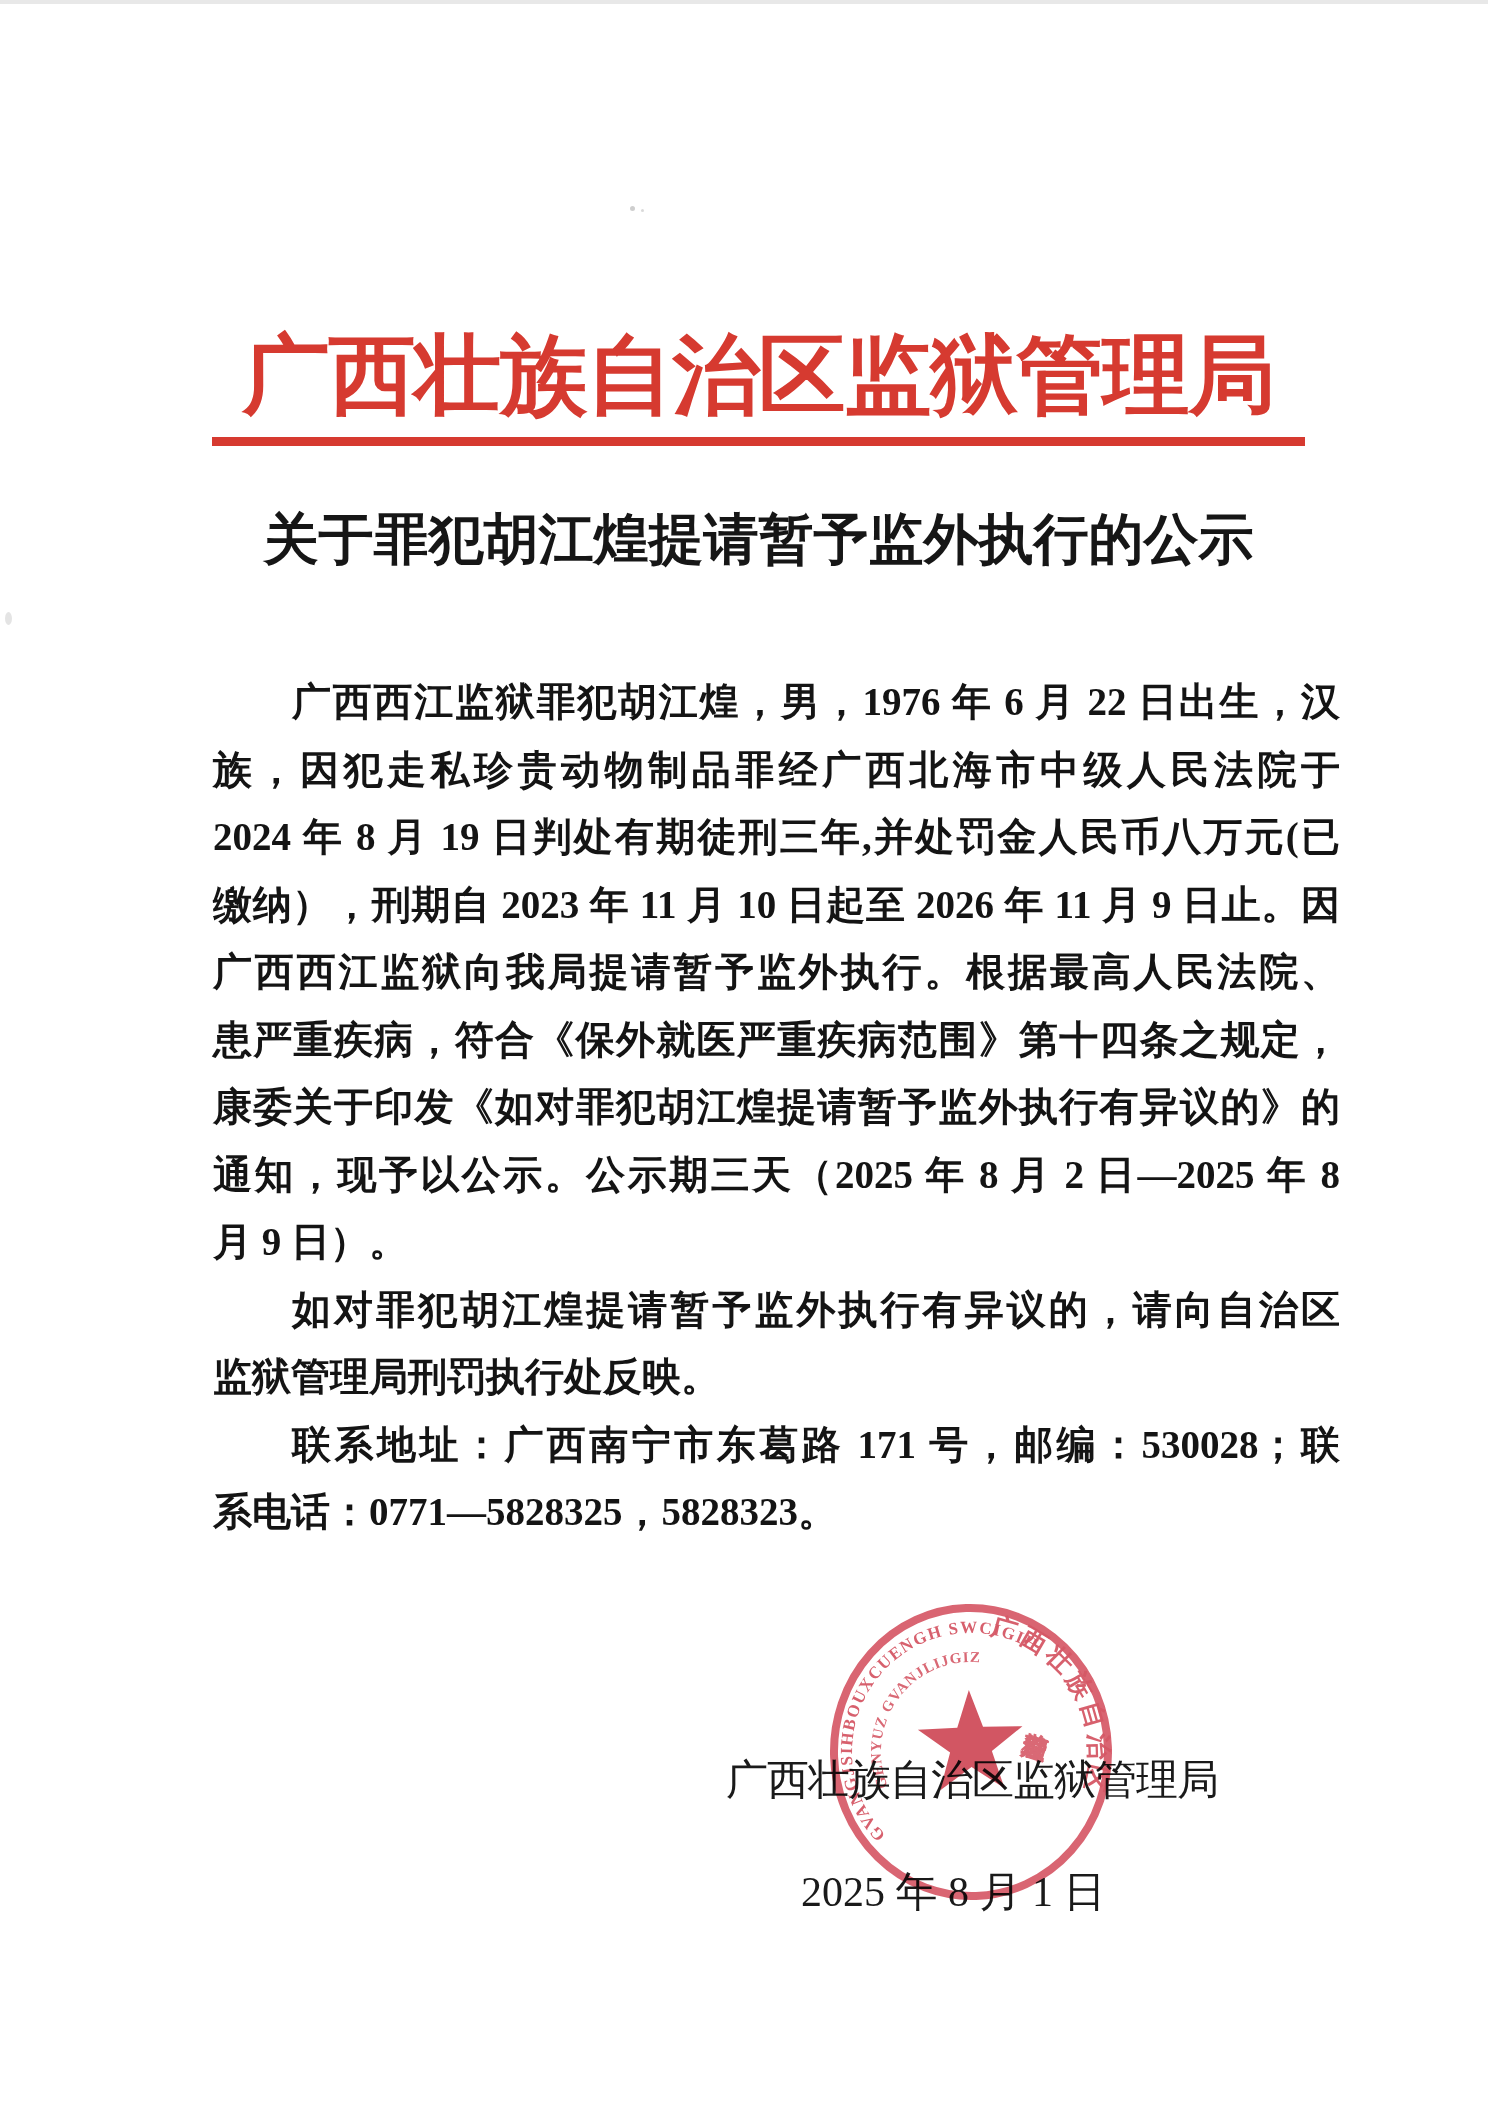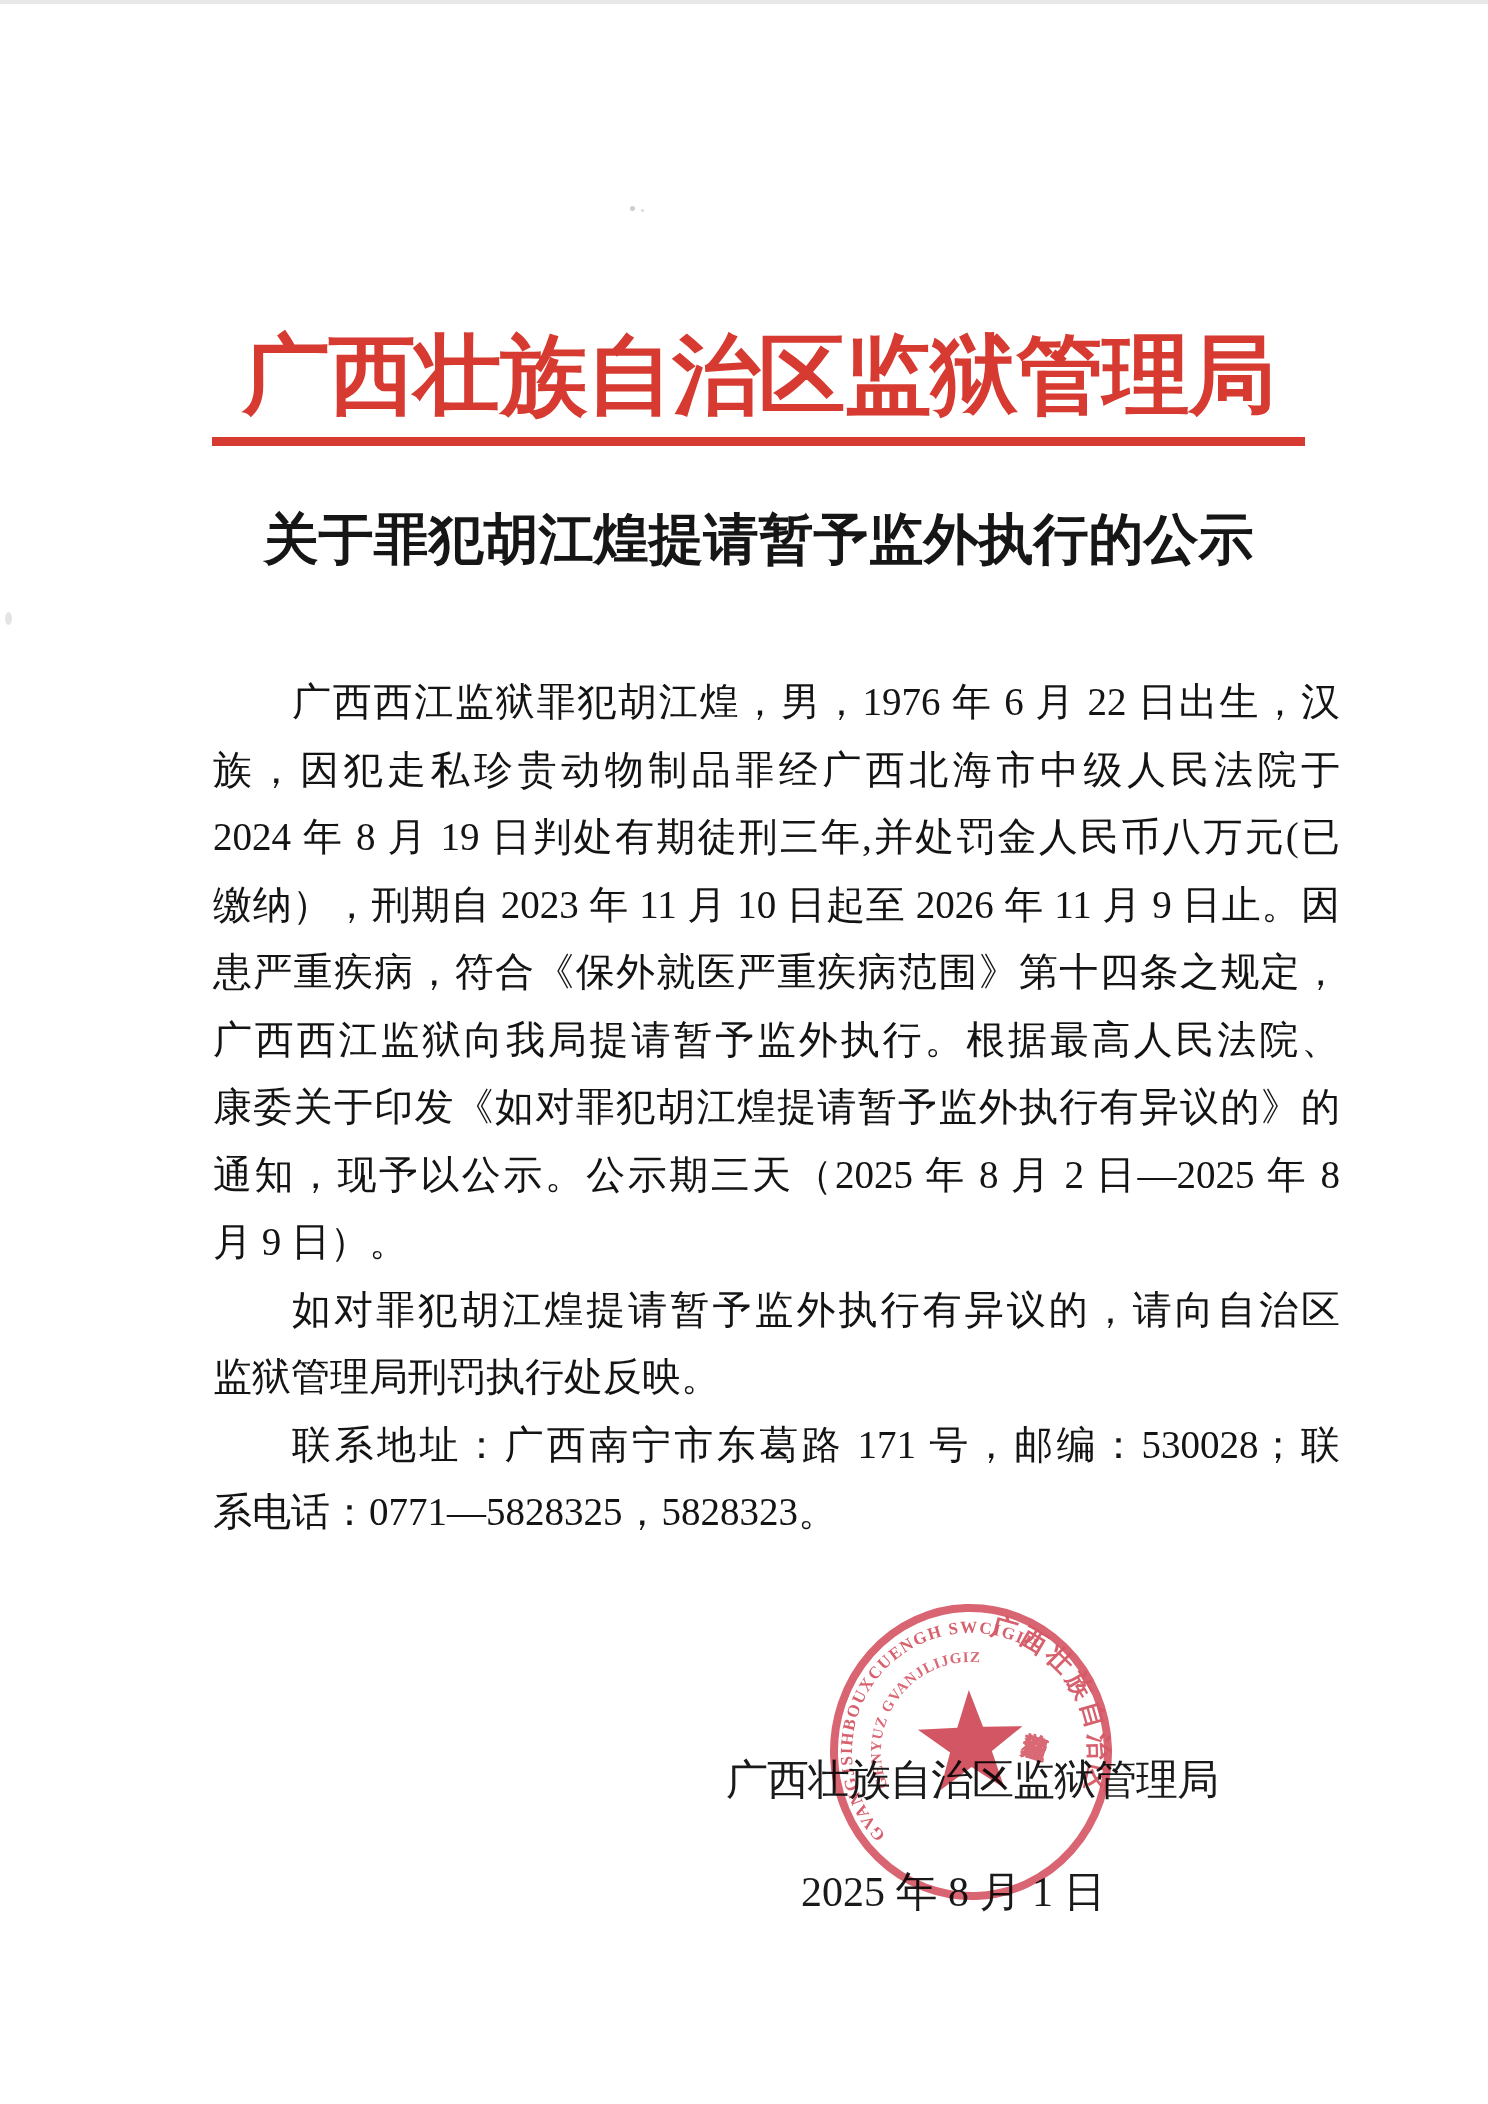--- a/index.html
+++ b/index.html
@@ -32,21 +32,21 @@
     font-size:55px;line-height:72px;font-weight:700;
     color:#161616;
     white-space:nowrap;
   }
   
   .body-block{
     position:absolute;left:213px;top:664px;width:1127px;
     font-size:39px;line-height:67.5px;
     color:#141414;
   }
-  .bline{text-align:left;}
+  .bline{text-align:left;font-weight:bold;}
   .bline.j{text-align:justify;text-align-last:justify;}
   .bline.ind{text-indent:79px;}
   
   .sig-agency{
     position:absolute;left:726px;top:1750px;
     font-size:42px;line-height:52px;letter-spacing:-1px;
     color:#1a1a1a;white-space:nowrap;
   }
   .sig-date{
     position:absolute;left:801px;top:1862px;
@@ -88,22 +88,22 @@
   <div class="masthead">广西壮族自治区监狱管理局</div>
   <div class="masthead-rule"></div>
 
   <div class="notice-title">关于罪犯胡江煌提请暂予监外执行的公示</div>
 
   <div class="body-block">
     <div class="bline j ind">广西西江监狱罪犯胡江煌，男，1976 年 6 月 22 日出生，汉</div>
     <div class="bline j">族，因犯走私珍贵动物制品罪经广西北海市中级人民法院于</div>
     <div class="bline j">2024 年 8 月 19 日判处有期徒刑三年,并处罚金人民币八万元(已</div>
     <div class="bline j">缴纳），刑期自 2023 年 11 月 10 日起至 2026 年 11 月 9 日止。因</div>
+    <div class="bline j">广西西江监狱向我局提请暂予监外执行。根据最高人民法院、</div>
     <div class="bline j">患严重疾病，符合《保外就医严重疾病范围》第十四条之规定，</div>
-    <div class="bline j">广西西江监狱向我局提请暂予监外执行。根据最高人民法院、</div>
     <div class="bline j">康委关于印发《如对罪犯胡江煌提请暂予监外执行有异议的》的</div>
     <div class="bline j">通知，现予以公示。公示期三天（2025 年 8 月 2 日—2025 年 8</div>
     <div class="bline">月 9 日）。</div>
     <div class="bline j ind">如对罪犯胡江煌提请暂予监外执行有异议的，请向自治区</div>
     <div class="bline">监狱管理局刑罚执行处反映。</div>
     <div class="bline j ind">联系地址：广西南宁市东葛路 171 号，邮编：530028；联</div>
     <div class="bline">系电话：0771—5828325，5828323。</div>
   </div>
 
   <div class="sig-agency">广西壮族自治区监狱管理局</div>

